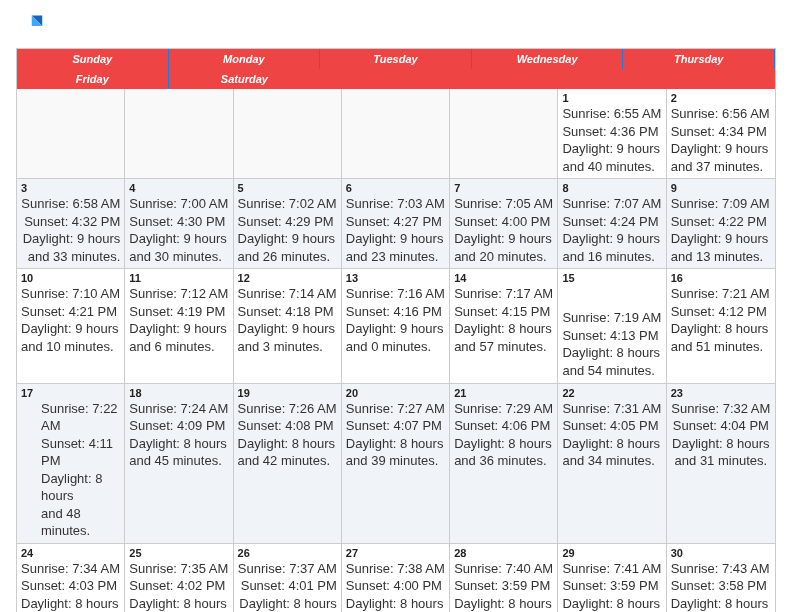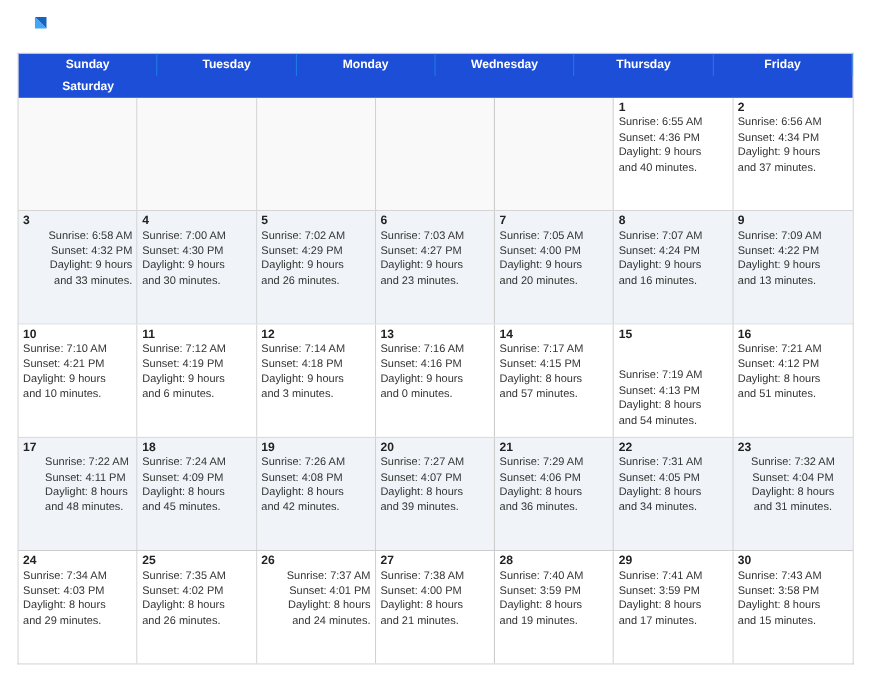--- a/index.html
+++ b/index.html
@@ -54,22 +54,23 @@
       font-size: 14px;
       color: #555;
     }
     .calendar {
       flex: 1;
       display: flex;
       flex-direction: column;
     }
     .cal-header-row {
       display: grid;
-      grid-template-columns: repeat(6, 1fr);
-      background: #1d4ed8;
+      grid-template-columns: repeat(5, 1fr);
+      background: #ef4444;
+      font-style: italic;
     }
     .cal-header-cell {
       color: #fff;
       font-size: 11px;
       font-weight: bold;
       padding: 4px 4px;
       text-align: center;
       border-right: 1px solid #1e7ae0;
     }
     .cal-header-cell:last-child { border-right: none; }
@@ -93,21 +94,21 @@
     .cal-cell.empty { background: #f9f9f9; }
     .cal-cell.alt-bg { background: #f0f4f8; }
     .day-number {
       font-size: 11px;
       font-weight: bold;
       color: #222;
       display: block;
       margin-bottom: 1px;
     }
     .cell-text {
-      font-size: 10px;
+      font-size: 13px;
       line-height: 1.35;
       color: #333;
     }
     .cal-header-outer {
       border: 1px solid #ccc;
       border-bottom: none;
     }
     .cal-grid-border {
       border: 1px solid #ccc;
       border-top: none;
@@ -134,22 +135,22 @@
     <div class="title-block">
       <div class="main-title"></div>
       <div class="subtitle"></div>
     </div>
   </div>
 
   <div class="calendar">
     <div class="cal-header-outer">
       <div class="cal-header-row">
       <div class="cal-header-cell">Sunday</div>
+          <div class="cal-header-cell">Monday</div>
           <div class="cal-header-cell">Tuesday</div>
-          <div class="cal-header-cell">Monday</div>
           <div class="cal-header-cell">Wednesday</div>
           <div class="cal-header-cell">Thursday</div>
           <div class="cal-header-cell">Friday</div>
           <div class="cal-header-cell">Saturday</div>
         </div>
     </div>
     <div class="cal-grid-border">
     <div class="cal-row">
           <div class="cal-cell empty"></div>
           <div class="cal-cell empty"></div>

